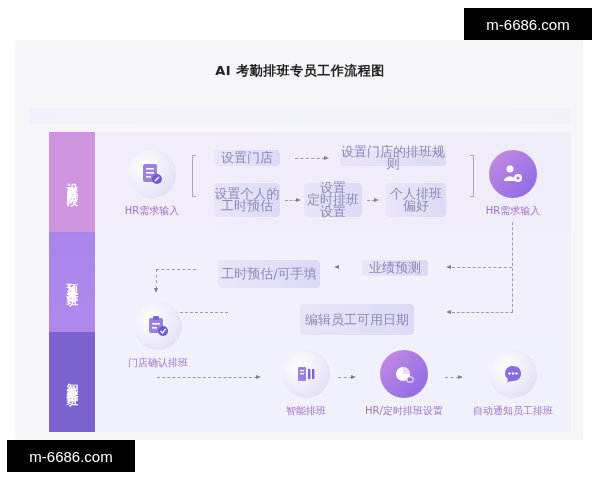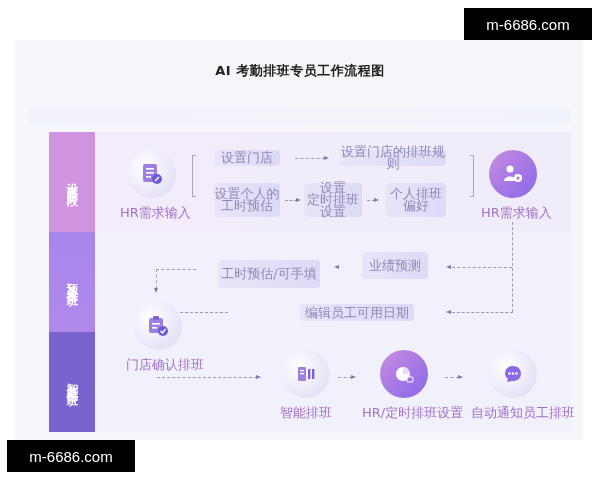--- a/index.html
+++ b/index.html
@@ -37,21 +37,21 @@
     display: flex; align-items: center; justify-content: center; line-height: 12px;
   }
 
   .circle {
     position: absolute; width: 48px; height: 48px; border-radius: 50%;
     background: radial-gradient(circle at 35% 35%, #ffffff, #e6e3f6 70%, #dcd8f2);
     display: flex; align-items: center; justify-content: center;
   }
   .circle.solid { background: linear-gradient(135deg, #c88de0, #9b72e6 70%, #8a6ae2); }
 
-  .node-label { position: absolute; font-size: 13px; color: #a071c9; text-align: center; white-space: nowrap; }
+  .node-label { position: absolute; font-size: 10px; color: #a071c9; text-align: center; white-space: nowrap; }
 
   .dash-h { position: absolute; height: 0; border-top: 1px dashed #9d97b8; }
   .dash-v { position: absolute; width: 0; border-left: 1px dashed #9d97b8; }
   .arrow-r, .arrow-l, .arrow-d { position: absolute; width: 0; height: 0; }
   .arrow-r { border-left: 5px solid #7f78a8; border-top: 2.5px solid transparent; border-bottom: 2.5px solid transparent; }
   .arrow-l { border-right: 5px solid #7f78a8; border-top: 2.5px solid transparent; border-bottom: 2.5px solid transparent; }
   .arrow-d { border-top: 5px solid #7f78a8; border-left: 2.5px solid transparent; border-right: 2.5px solid transparent; }
 
   .bracket-l, .bracket-r { position: absolute; width: 4px; border: 1px solid #a9a4c2; }
   .bracket-l { border-right: none; }
@@ -125,31 +125,31 @@
     <path d="M3 19 C3 13, 15 13, 15 19 Z" fill="#fff"></path>
     <circle cx="17" cy="16" r="4" fill="#fff"></circle>
     <circle cx="17" cy="16" r="1.5" fill="#9b72e6"></circle>
   </svg>
 </div>
 <div class="node-label" style="left:481px; top:204px; width:64px;">HR需求输入</div>
 
 <div class="dash-v" style="left:512px; top:222px; height:90px;"></div>
 <div class="dash-h" style="left:452px; top:267px; width:60px;"></div>
 <div class="arrow-l" style="left:446px; top:264.5px;"></div>
-<div class="pill" style="left:362px; top:252px; width:66px; height:27px;">业绩预测</div>
+<div class="pill" style="left:362px; top:260px; width:66px; height:16px;">业绩预测</div>
 <div class="arrow-l" style="left:334px; top:264.5px;"></div>
 <div class="pill" style="left:218px; top:260px; width:102px; height:28px;">工时预估/可手填</div>
 
 <div class="dash-h" style="left:156px; top:269px; width:40px;"></div>
 <div class="dash-v" style="left:156px; top:269px; height:20px;"></div>
 <div class="arrow-d" style="left:153.5px; top:288px;"></div>
 
 <div class="dash-h" style="left:452px; top:312px; width:61px;"></div>
 <div class="arrow-l" style="left:446px; top:309.5px;"></div>
-<div class="pill" style="left:300px; top:304px; width:114px; height:17px;">编辑员工可用日期</div>
+<div class="pill" style="left:300px; top:304px; width:114px; height:31px;">编辑员工可用日期</div>
 <div class="dash-h" style="left:170px; top:312px; width:58px;"></div>
 <div class="arrow-l" style="left:165px; top:309.5px;"></div>
 
 <div class="circle" style="left:134px; top:302px;">
   <svg width="24" height="24" viewBox="0 0 24 24">
     <rect x="3" y="4" width="14" height="15" rx="2" fill="#9d7fe0"></rect>
     <rect x="7" y="2" width="6" height="4" rx="1" fill="#7c64d8"></rect>
     <rect x="6" y="9" width="8" height="1.6" fill="#fff"></rect>
     <rect x="6" y="13" width="5" height="1.6" fill="#fff"></rect>
     <circle cx="17" cy="17" r="5" fill="#6f5bd6"></circle>

